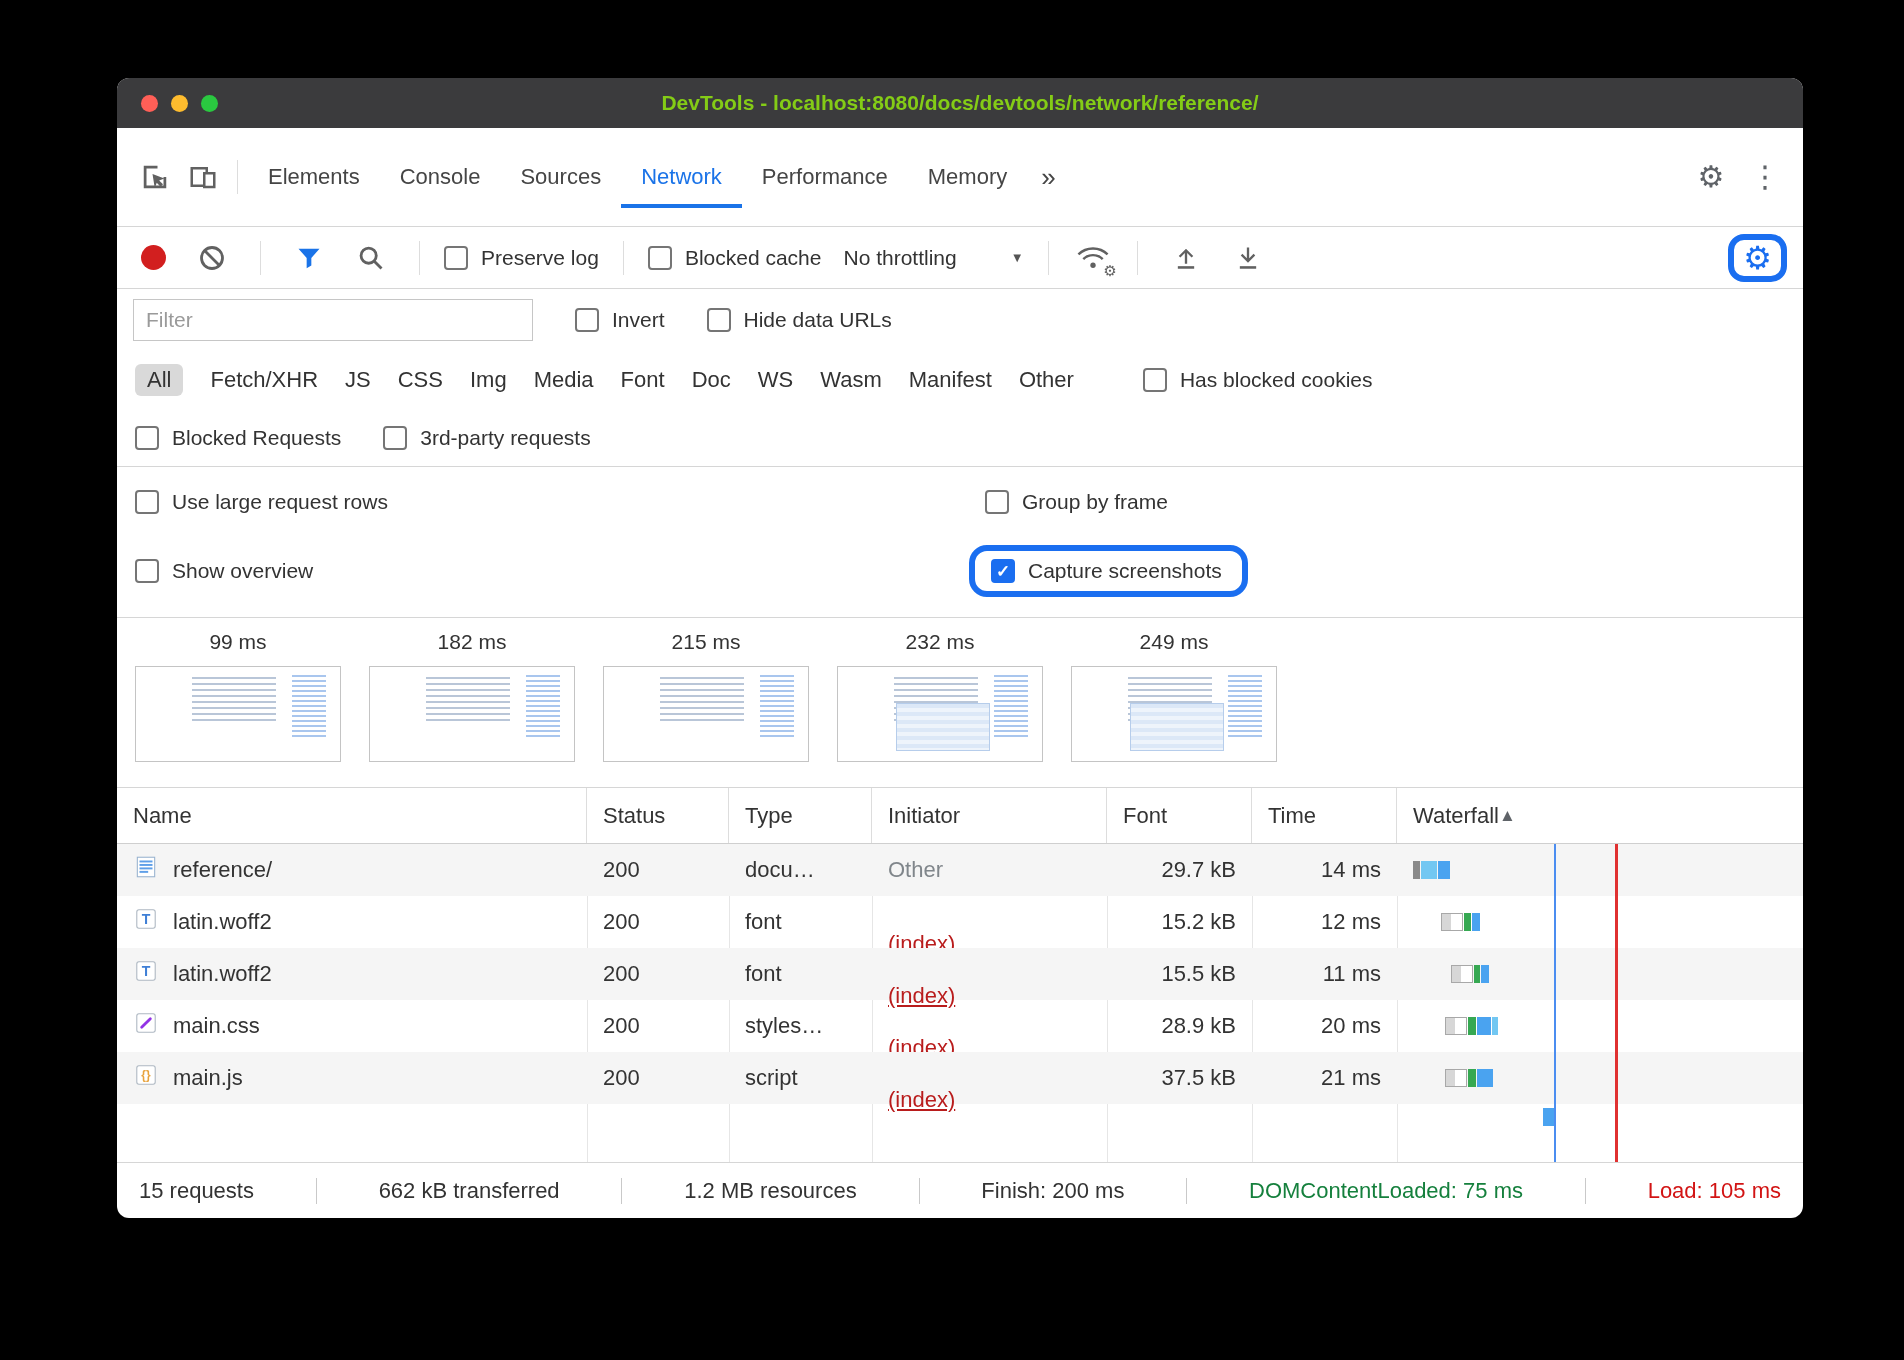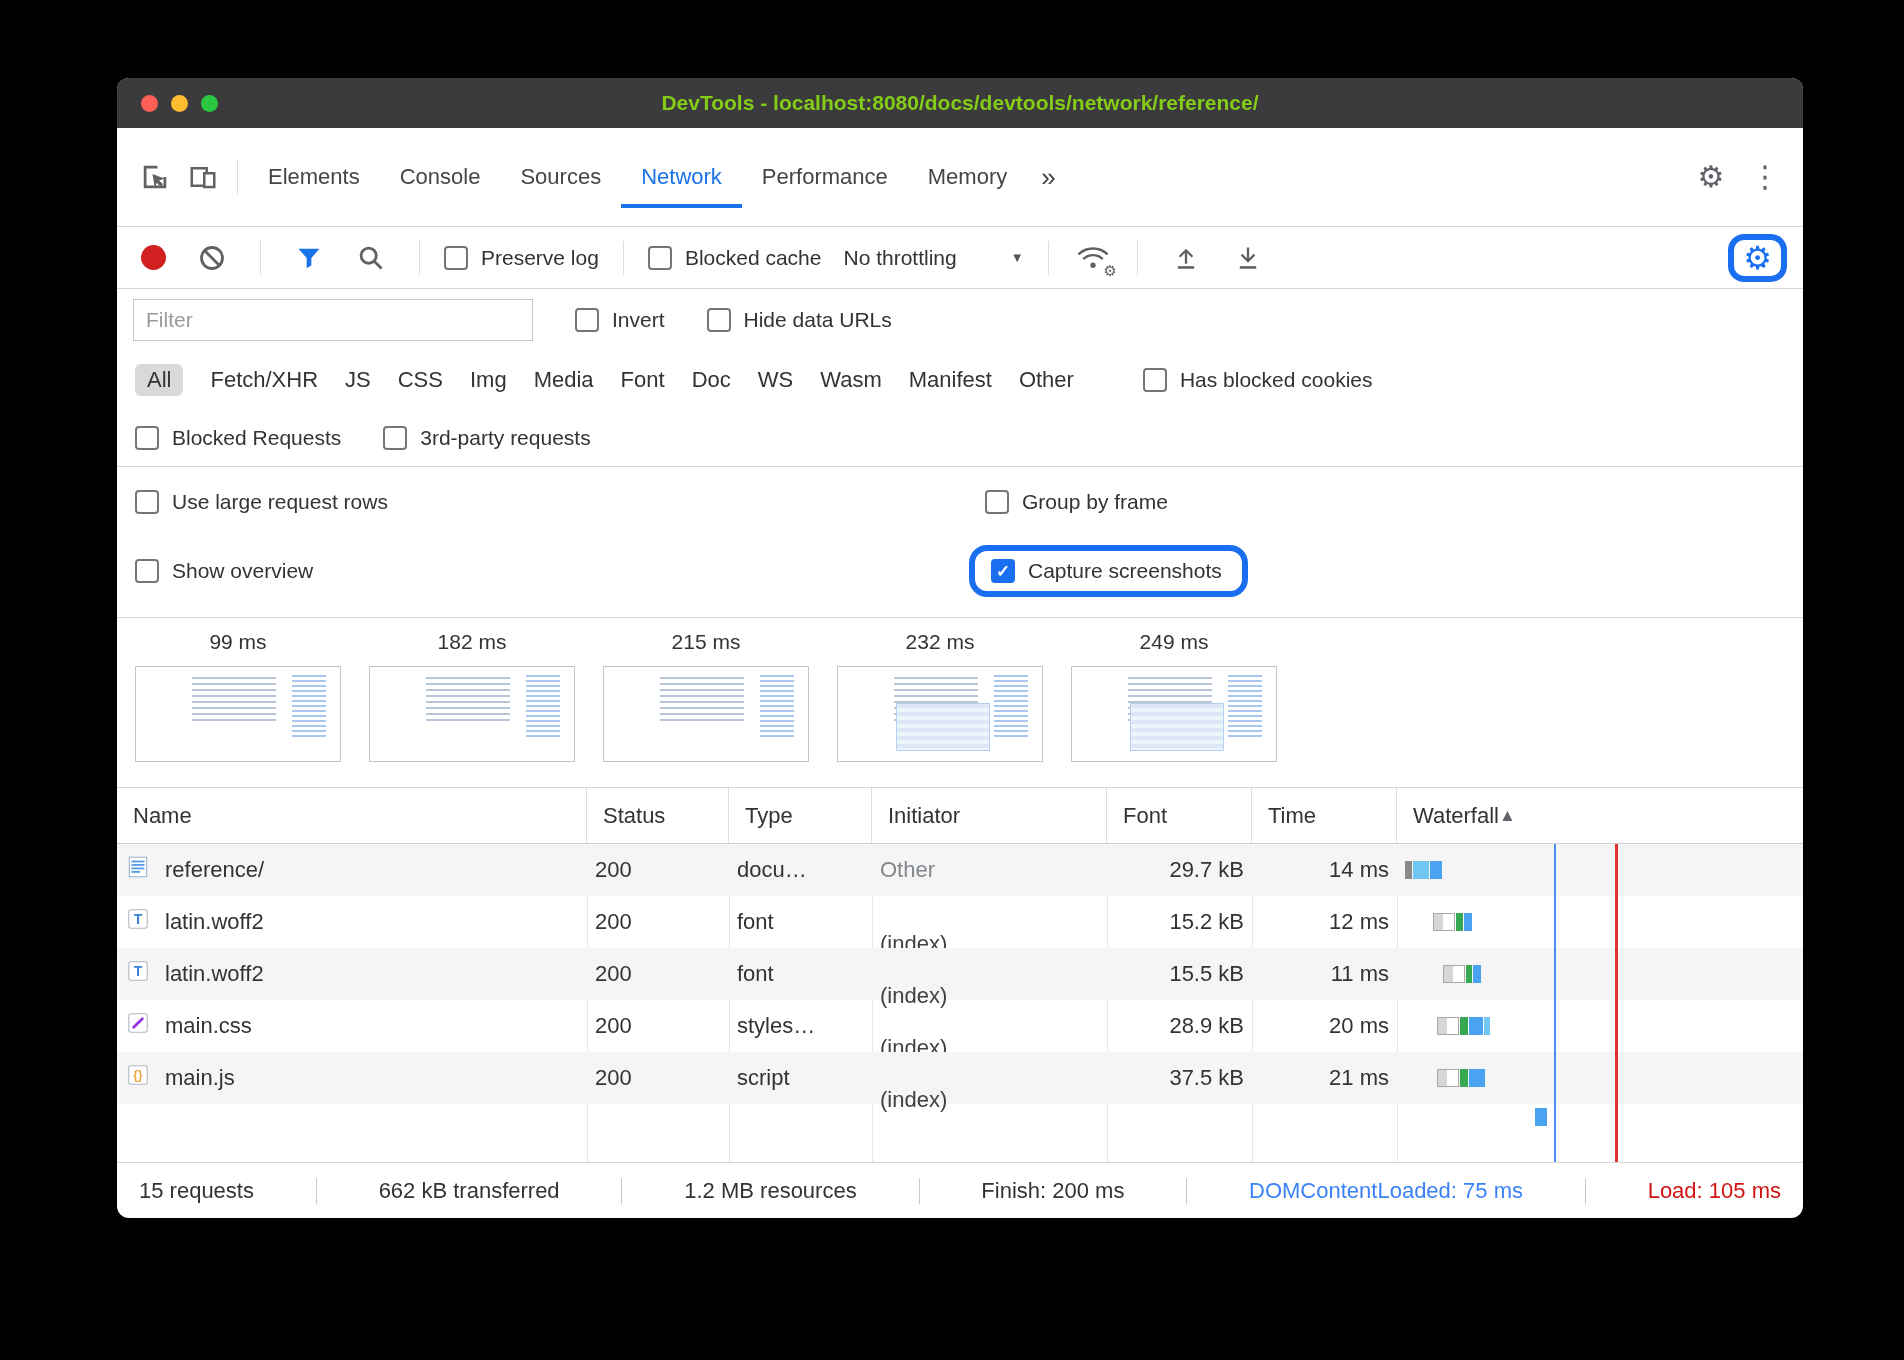--- a/index.html
+++ b/index.html
@@ -75,41 +75,41 @@
   .thead { flex:0 0 56px; display:flex; align-items:stretch; border-bottom:1px solid #cfcfcf; font-size:22px; color:#333; }
   .th { display:flex; align-items:center; padding:0 16px; border-right:1px solid #ddd; cursor:pointer; }
   .c-name { width:470px; } .c-status { width:142px; } .c-type { width:143px; } .c-init { width:235px; }
   .c-size { width:145px; } .c-time { width:145px; } .c-wf { flex:1; border-right:none; }
   .th.c-wf { }
   .sort-tri { font-size:17px; color:#5f6368; margin-right:6px; }
   .tbody { flex:1 1 auto; position:relative; overflow:hidden; }
   .colline { position:absolute; top:0; bottom:0; width:1px; background:#e6e6e6; z-index:1; }
   .tr { display:flex; height:52px; align-items:stretch; font-size:22px; color:#333; position:relative; z-index:2; }
   .tr.shade { background:#f5f5f5; }
-  .td { display:flex; align-items:center; padding:0 8px; }
+  .td { display:flex; align-items:center; padding:0 16px; }
   .td.c-size, .td.c-time { justify-content:flex-end; }
   .name-cell { gap:14px; }
   .init-other { color:#80868b; }
-  .init-link { color:#404040; cursor:pointer;margin-top:44px; }
+  .init-link { color:#b91c1c; text-decoration:underline; cursor:pointer;margin-top:44px; }
   .tr.partial { height:26px; overflow:hidden; }
   
   .wf { display:flex; align-items:center; gap:1px; height:100%; }
   .seg { height:18px; flex:0 0 auto; }
   .seg.outline { width:22px; background:linear-gradient(90deg,#d7d7d7 0 45%,#fff 45%); border:1px solid #a8a8a8; }
   .seg.green { background:#36a852; } .seg.blue { background:#4aa3f0; }
   .seg.cyan { background:#72c7f2; } .seg.grey { background:#8a8a8a; }
   .vline { position:absolute; top:0; bottom:0; z-index:3; }
   .vline.blue { left:1437px; width:2px; background:#4b8df0; }
   .vline.red { left:1498px; width:3px; background:#e03131; }
 
   
   .statusbar { flex:0 0 56px; margin-top:auto; border-top:1px solid #d6d6d6; display:flex; align-items:center;
                justify-content:space-between; padding:0 22px; font-size:22px; color:#333; }
   .sb-sep { width:1px; height:26px; background:#c9c9c9; }
-  .sb-dcl { color:#3b82f6; } .sb-load { color:#d21414; }
+  .sb-dcl { color:#15803d; } .sb-load { color:#d21414; }
 </style>
 </head>
 <body>
 
 <div class="window">
 
   <div class="titlebar">
     <div class="traffic">
       <span class="light red"></span>
       <span class="light yellow"></span>

